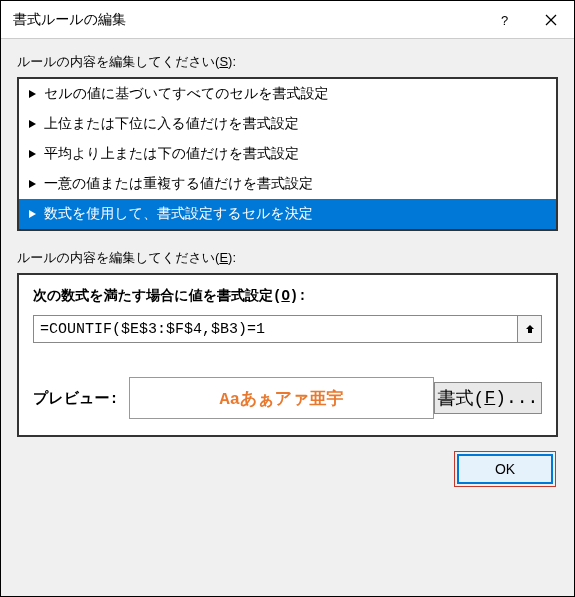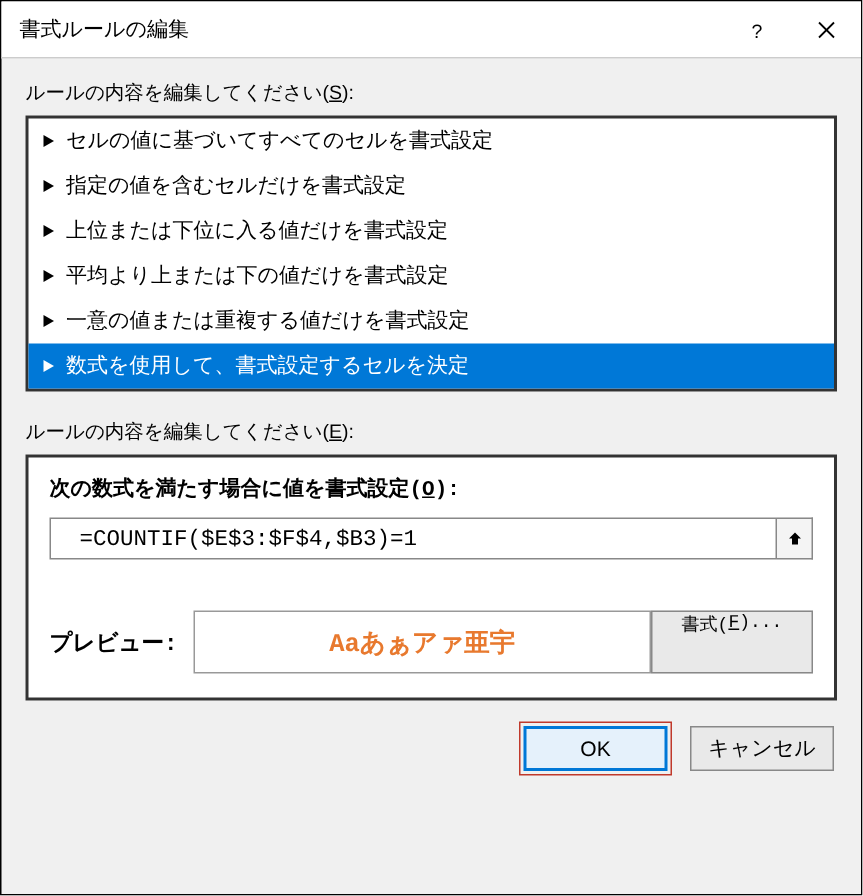--- a/index.html
+++ b/index.html
@@ -92,21 +92,21 @@
     margin-bottom: 10px;
   }
   .formula-row {
     display: flex;
     align-items: stretch;
     margin-bottom: 34px;
   }
   .formula-input {
     flex: 1;
     border: 1px solid #888;
-    padding: 4px 19px;
+    padding: 4px 6px;
     font-size: 15px;
     font-family: inherit;
     outline: none;
     height: 28px;
   }
   .ref-btn {
     width: 24px;
     border: 1px solid #888;
     border-left: none;
     background: #f4f4f4;
@@ -132,27 +132,27 @@
     display: flex;
     align-items: center;
     justify-content: center;
     font-size: 17px;
     font-weight: bold;
     color: #e8792e;
     background: #fff;
   }
   .format-btn {
     width: 108px;
-    height: 42px;
+    height: 32px;
     border: 1px solid #888;
     background: #e9e9e9;
     display: flex;
-    align-items: flex-start;
-    justify-content: center;
-    font-size: 12px;
+    align-items: center;
+    justify-content: center;
+    font-size: 18px;
   }
   .footer {
     display: flex;
     justify-content: flex-end;
     gap: 12px;
     padding-right: 2px;
     align-items: center;
   }
   .ok-outer {
     border: 1px solid #c0392b;
@@ -196,24 +196,20 @@
   <div class="body">
 
     <div class="section-label">
       <span>ルールの内容を編集してください(</span><u>S</u><span>):</span>
     </div>
 
     <div class="rule-list">
       <div class="rule-item">
           <span class="tri"></span>
           <span>セルの値に基づいてすべてのセルを書式設定</span>
-        </div>
-      <div class="rule-item">
-          <span class="tri"></span>
-          <span>指定の値を含むセルだけを書式設定</span>
         </div>
       <div class="rule-item">
           <span class="tri"></span>
           <span>上位または下位に入る値だけを書式設定</span>
         </div>
       <div class="rule-item">
           <span class="tri"></span>
           <span>平均より上または下の値だけを書式設定</span>
         </div>
       <div class="rule-item">
@@ -250,17 +246,16 @@
             <u>F</u>
             <span>)...</span>
         </div>
       </div>
     </div>
 
     <div class="footer">
       <div class="ok-outer">
         <div class="btn ok">OK</div>
       </div>
-      <div class="btn">キャンセル</div>
     </div>
 
   </div>
 </div>
 
 </body></html>

